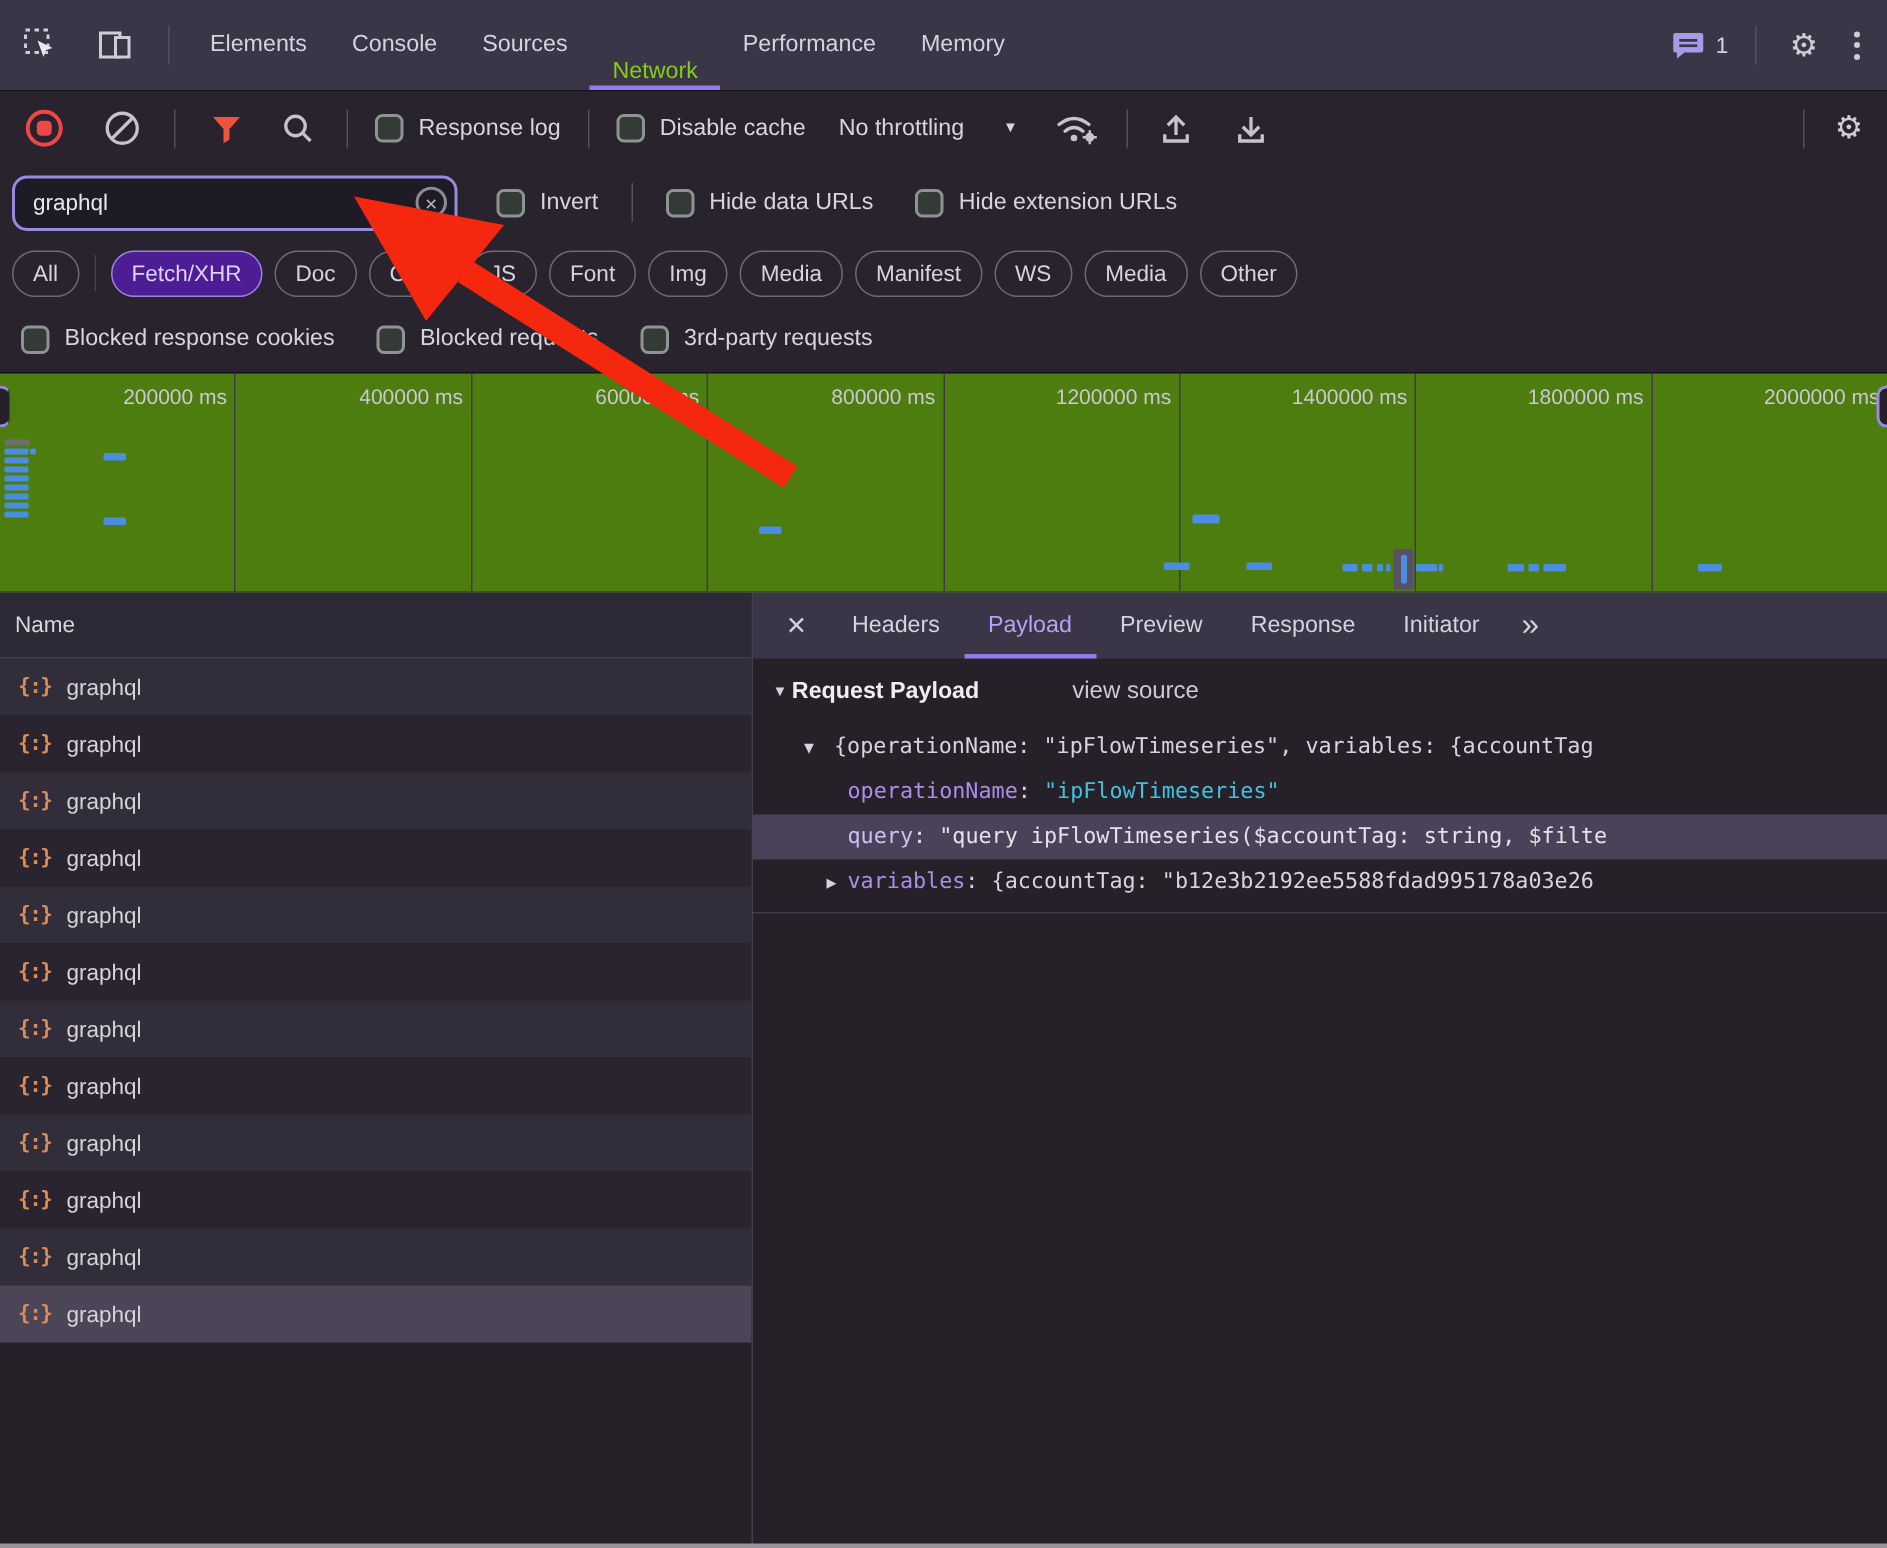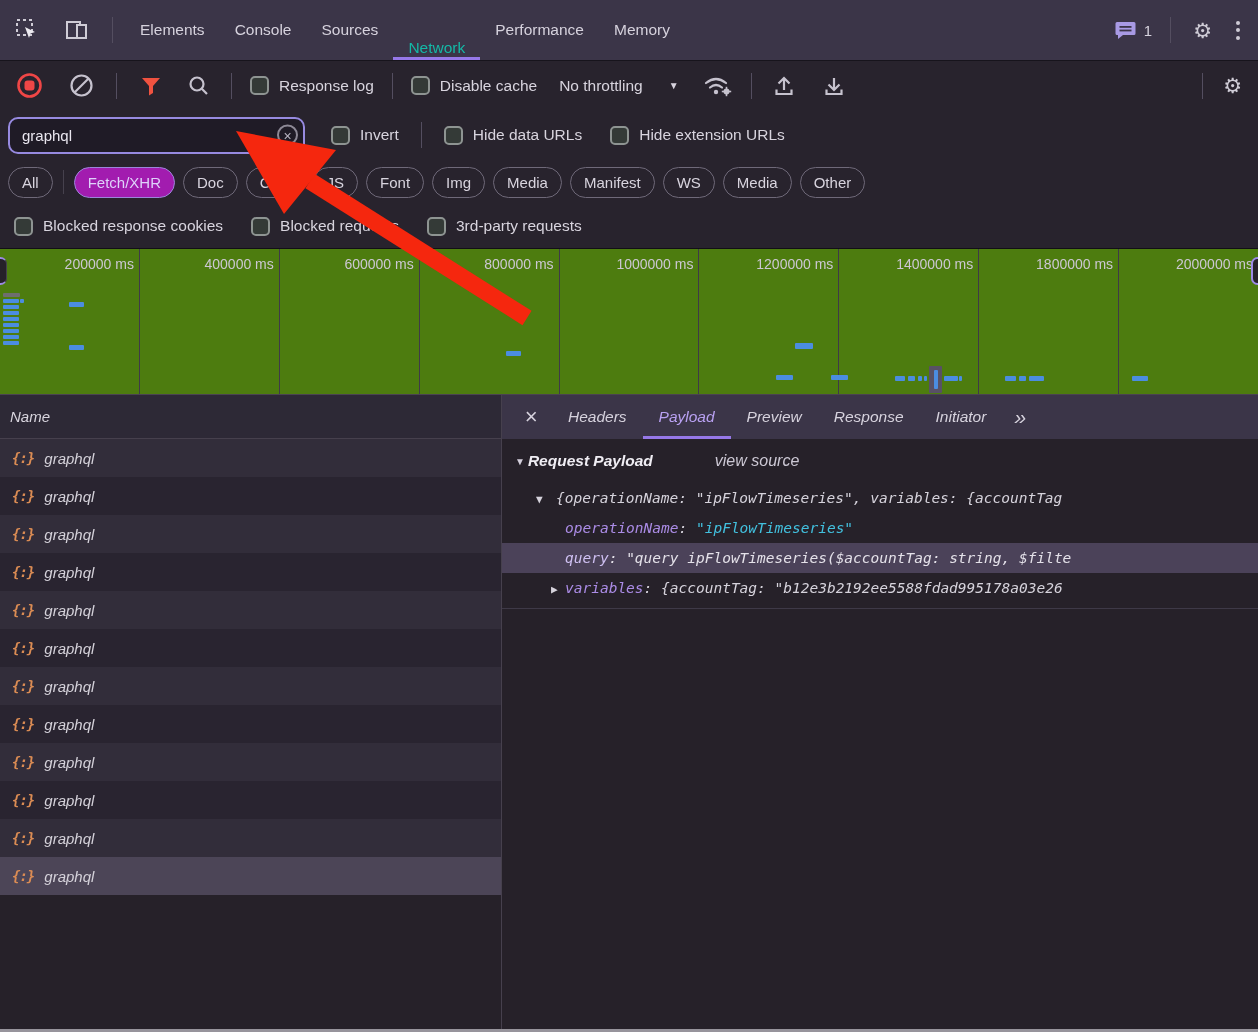--- a/index.html
+++ b/index.html
@@ -8,21 +8,21 @@
           background:#262129;font-family:"Liberation Sans",sans-serif;color:#d6d2dd;-webkit-font-smoothing:antialiased;}
 
   
   .topbar{flex:0 0 47px;background:#3b3548;display:flex;align-items:stretch;border-bottom:1px solid #17141c;}
   .tb-icons{display:flex;align-items:center;padding-left:14px;gap:24px;}
   .vdiv{width:1px;height:26px;background:#544e60;align-self:center;}
   .topbar .vdiv{margin-left:22px;}
   .tabs{display:flex;margin-left:12px;}
   .tab{padding:0 15px;display:flex;align-items:center;font-size:15.5px;color:#d6d2dd;
        border-top:3px solid transparent;border-bottom:3px solid transparent;cursor:default;}
-  .tab.selected{color:#14b8a6;border-bottom-color:#9678e8;margin-top:36px;}
+  .tab.selected{color:#84cc16;border-bottom-color:#9678e8;margin-top:36px;}
   .tb-right{margin-left:auto;display:flex;align-items:center;padding-right:10px;}
   .issues{display:flex;align-items:center;gap:8px;margin-right:18px;}
   .issues .cnt{font-size:15px;color:#d6d2dd;}
   .gear{font-size:21px;color:#cfccd6;line-height:1;}
   .kebab{display:flex;flex-direction:column;gap:3.5px;margin-left:24px;margin-right:8px;}
   .kebab i{width:4px;height:4px;border-radius:50%;background:#cfccd6;}
   .tb-right .gear{margin-left:22px;}
 
   
   .toolbar{flex:0 0 49px;background:#28232d;display:flex;align-items:center;}
@@ -39,40 +39,40 @@
   .filter-input{width:297px;height:37px;background:#1f1b26;border:2px solid #978ae0;border-radius:10px;
                 color:#e9e6ef;font-size:15px;padding:0 36px 0 12px;outline:none;font-family:inherit;}
   .clear-btn{position:absolute;right:7px;top:50%;transform:translateY(-50%);width:21px;height:21px;border-radius:50%;
              border:2px solid #8d8996;color:#bab6c3;display:flex;align-items:center;justify-content:center;
              font-size:14px;line-height:1;background:transparent;padding:0;}
 
   
   .chiprow{flex:0 0 44px;background:#28232d;display:flex;align-items:center;padding-left:8px;gap:8px;}
   .chip{height:31px;padding:0 13px;display:flex;align-items:center;border:1.5px solid #6f6979;border-radius:16px;
         font-size:15px;font-weight:normal;color:#d8d4de;white-space:nowrap;}
-  .chip.selected{background:#a21caf;border-color:#9c85da;color:#ded2fa;}
+  .chip.selected{background:#4c1d95;border-color:#9c85da;color:#ded2fa;}
   .chip-divider{width:1px;height:24px;background:#46414d;margin:0 2px;}
 
   
   .cbrow{flex:0 0 44px;background:#28232d;display:flex;align-items:center;padding-left:14px;gap:28px;}
   .cb-group{display:flex;align-items:center;}
 
   
   .timeline{flex:0 0 147px;background:#4d7c0f;border-top:1px solid #120f16;border-bottom:1px solid #4a4450;position:relative;}
   .tl-cols{position:absolute;inset:0;display:flex;}
   .tl-col{flex:1;border-right:1px solid #3f3a47;position:relative;}
   .tl-col:last-child{border-right:none;}
   .tl-col span{position:absolute;top:7px;right:5px;font-size:14px;color:#ccc8d3;white-space:nowrap;}
   .tl-bars{position:absolute;inset:0;}
   .tl-bar{position:absolute;border-radius:1px;}
   .grip{position:absolute;top:8px;width:13px;height:28px;border:2px solid #9c89e4;border-radius:7px;background:#322c3e;z-index:5;}
   .grip.left{left:-6px;} .grip.right{right:-6px;}
 
   
-  .main{flex:1;display:flex;min-height:0;font-style:italic;}
+  .main{flex:1;display:flex;min-height:0;}
   .left{flex:0 0 502px;border-right:1px solid #46404d;display:flex;flex-direction:column;background:#262129;}
   .name-header{flex:0 0 44px;background:#2d2936;border-bottom:1px solid #46404d;display:flex;align-items:center;
                padding-left:10px;font-size:15px;color:#d8d5de;}
   .rows{flex:1;overflow:hidden;}
   .req-row{height:38px;display:flex;align-items:center;padding-left:12px;font-size:15px;color:#d5d2da;}
   .req-row:nth-child(odd){background:#322d3a;}
   .req-row:nth-child(even){background:#292430;}
   .req-row.selected{background:#4c4557;}
   .req-icon{color:#db8c54;font-family:"DejaVu Sans Mono",monospace;font-weight:bold;font-size:14px;
             margin-right:10px;letter-spacing:-1px;}
@@ -262,23 +262,20 @@
           <span>200000 ms</span>
         </div>
         <div class="tl-col">
           <span>400000 ms</span>
         </div>
         <div class="tl-col">
           <span>600000 ms</span>
         </div>
         <div class="tl-col">
           <span>800000 ms</span>
-        </div>
-        <div class="tl-col">
-          <span>1000000 ms</span>
         </div>
         <div class="tl-col">
           <span>1200000 ms</span>
         </div>
         <div class="tl-col">
           <span>1400000 ms</span>
         </div>
         <div class="tl-col">
           <span>1800000 ms</span>
         </div>

